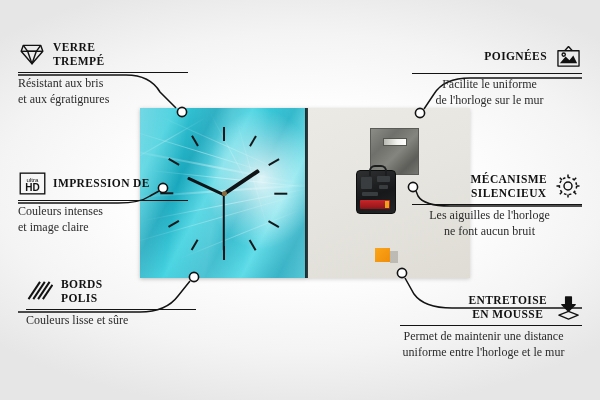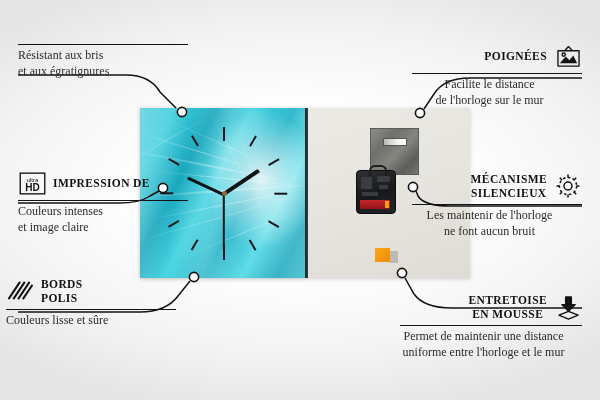--- a/index.html
+++ b/index.html
@@ -269,20 +269,36 @@
       <circle cx="182" cy="112" r="4.6"></circle>
       <circle cx="163" cy="188" r="4.6"></circle>
       <circle cx="194" cy="277" r="4.6"></circle>
       <circle cx="420" cy="113" r="4.6"></circle>
       <circle cx="413" cy="187" r="4.6"></circle>
       <circle cx="402" cy="273" r="4.6"></circle>
     </g>
   </svg>
 
   <div class="feature left" style="left:18px; top:40px;">
+    <div class="feat-head">
+      <span class="feat-icon">
+        <svg viewBox="0 0 24 22" width="26" height="24">
+          <g fill="none" stroke="#121212" stroke-width="1.3" stroke-linejoin="round">
+            <path d="M4 3 L20 3 L22 8.5 L12 20 L2 8.5 Z"></path>
+            <path d="M2 8.5 L22 8.5"></path>
+            <path d="M4 3 L8 8.5 L12 20 L16 8.5 L20 3"></path>
+            <path d="M8 8.5 L16 8.5"></path>
+          </g>
+        </svg>
+      </span>
+      <span class="feat-title">
+        <span>VERRE</span><br>
+        <span>TREMPÉ</span>
+      </span>
+    </div>
     <div class="feat-rule" style="width:170px;"></div>
     <div class="feat-desc">
       <span>Résistant aux bris</span><br>
       <span>et aux égratignures</span>
     </div>
   </div>
 
   <div class="feature left" style="left:18px; top:170px; width:200px;">
     <div class="feat-head">
       <span class="feat-icon">
@@ -296,21 +312,21 @@
         <span>IMPRESSION DE</span><br>
       </span>
     </div>
     <div class="feat-rule" style="width:170px;"></div>
     <div class="feat-desc">
       <span>Couleurs intenses</span><br>
       <span>et image claire</span>
     </div>
   </div>
 
-  <div class="feature left" style="left:6px; top:277px;">
+  <div class="feature left" style="left:26px; top:277px;">
     <div class="feat-head">
       <span class="feat-icon">
         <svg viewBox="0 0 26 24" width="26" height="23">
           <g stroke="#121212" stroke-width="2.1" stroke-linecap="butt">
             <line x1="1" y1="20" x2="13" y2="2"></line>
             <line x1="6" y1="20" x2="18" y2="2"></line>
             <line x1="11" y1="20" x2="23" y2="2"></line>
             <line x1="16" y1="20" x2="26" y2="5"></line>
           </g>
         </svg>
@@ -337,21 +353,21 @@
             <circle cx="9" cy="10" r="1.7"></circle>
           </g>
         </svg>
       </span>
       <span class="feat-title">
         <span>POIGNÉES</span><br>
       </span>
     </div>
     <div class="feat-rule" style="width:170px; margin-left:15px;"></div>
     <div class="feat-desc">
-      <span>Facilite le distance</span><br>
+      <span>Facilite le uniforme</span><br>
       <span>de l'horloge sur le mur</span>
     </div>
   </div>
 
   <div class="feature right" style="left:397px; top:172px;">
     <div class="feat-head">
       <span class="feat-icon">
         <svg viewBox="0 0 26 26" width="26" height="26">
           <g fill="none" stroke="#121212" stroke-width="1.5">
             <circle cx="13" cy="13" r="4"></circle>
@@ -362,21 +378,21 @@
           </g>
         </svg>
       </span>
       <span class="feat-title">
         <span>MÉCANISME</span><br>
         <span>SILENCIEUX</span>
       </span>
     </div>
     <div class="feat-rule" style="width:170px; margin-left:15px;"></div>
     <div class="feat-desc">
-      <span>Les maintenir de l'horloge</span><br>
+      <span>Les aiguilles de l'horloge</span><br>
       <span>ne font aucun bruit</span>
     </div>
   </div>
 
   <div class="feature right" style="left:385px; top:273px; width:197px;margin-top:20px;">
     <div class="feat-head">
       <span class="feat-icon">
         <svg viewBox="0 0 28 26" width="27" height="25">
           <g fill="none" stroke="#121212" stroke-width="1.4" stroke-linejoin="round">
             <path d="M11 2 h6 v8 h4 l-7 7 l-7 -7 h4 Z" fill="#121212"></path>

